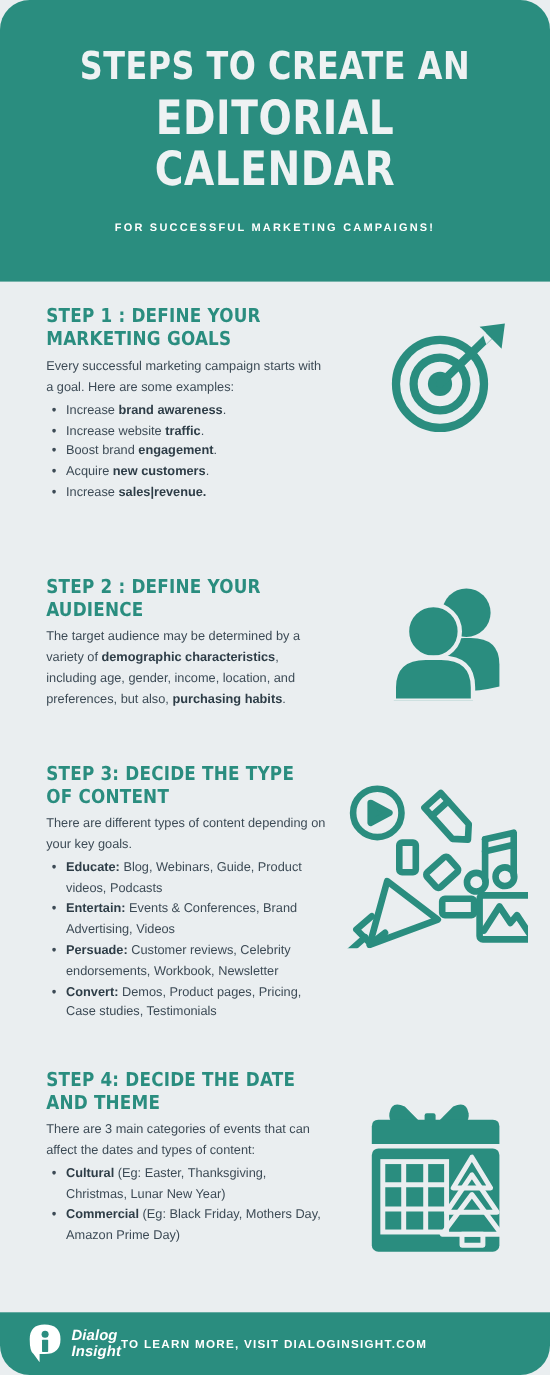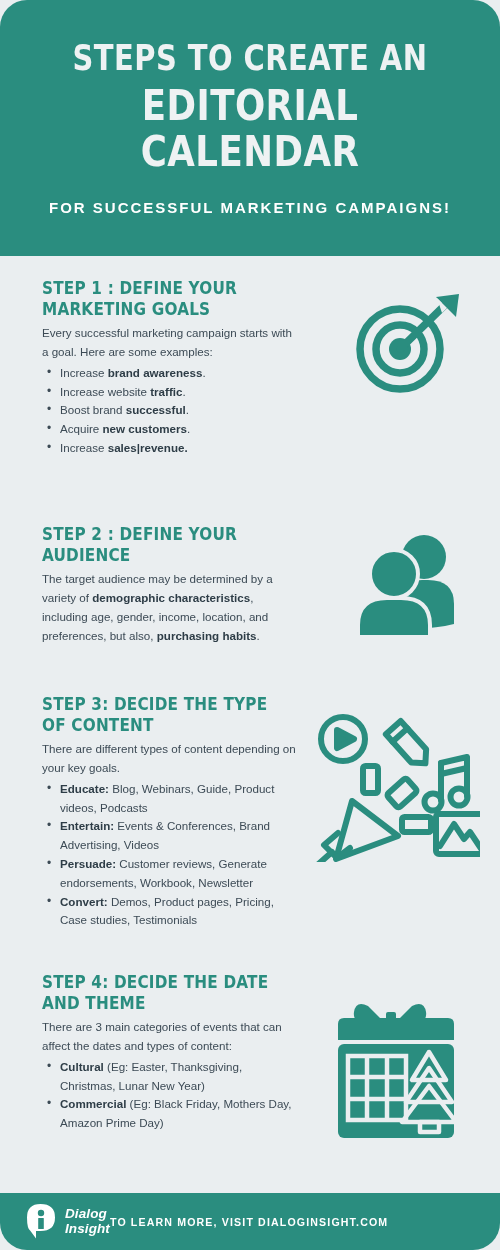--- a/index.html
+++ b/index.html
@@ -51,21 +51,21 @@
     margin-bottom: 6px;
   }
 
   .header-title-2 {
     font-size: 43px;
     margin-bottom: 24px;
   }
 
   .header-sub {
     color: #ffffff;
-    font-size: 15px;
+    font-size: 10px;
     font-weight: bold;
     letter-spacing: 2.0px;
     text-align: center;
   }
 
   
   .content {
     position: relative;
     padding: 22px 28px 0 42px;
   }
@@ -200,21 +200,21 @@
           <path d="M88 9 L111 6 L108 29 L97 18 Z" fill="#2a8d7f"></path>
           <path d="M99 20 L94 25 L89 10 Z" fill="#eaeef0"></path>
         </svg>
       </div>
       <div class="step-text">
         <h2 class="step-title">STEP 1 : DEFINE YOUR MARKETING GOALS</h2>
         <p class="step-body">Every successful marketing campaign starts with a goal. Here are some examples:</p>
         <ul class="step-list">
             <li><span>Increase </span><b>brand awareness</b><span>.</span></li>
             <li><span>Increase website </span><b>traffic</b><span>.</span></li>
-            <li><span>Boost brand </span><b>successful</b><span>.</span></li>
+            <li><span>Boost brand </span><b>engagement</b><span>.</span></li>
             <li><span>Acquire </span><b>new customers</b><span>.</span></li>
             <li><span>Increase </span><b>sales|revenue.</b></li>
           </ul>
       </div>
     </div>
 
     <div class="step" style="min-height:160px;">
       <div class="icon-slot icon-people">
         <svg viewBox="0 0 120 105" xmlns="http://www.w3.org/2000/svg">
           <g fill="#2a8d7f">
@@ -258,21 +258,21 @@
             <line x1="20" y1="140" x2="2" y2="156"></line>
           </g>
         </svg>
       </div>
       <div class="step-text">
         <h2 class="step-title">STEP 3: DECIDE THE TYPE OF CONTENT</h2>
         <p class="step-body">There are different types of content depending on your key goals.</p>
         <ul class="step-list">
             <li><b>Educate:</b><span> Blog, Webinars, Guide, Product videos, Podcasts</span></li>
             <li><b>Entertain:</b><span> Events &amp; Conferences, Brand Advertising, Videos</span></li>
-            <li><b>Persuade:</b><span> Customer reviews, Generate endorsements, Workbook, Newsletter</span></li>
+            <li><b>Persuade:</b><span> Customer reviews, Celebrity endorsements, Workbook, Newsletter</span></li>
             <li><b>Convert:</b><span> Demos, Product pages, Pricing, Case studies, Testimonials</span></li>
           </ul>
       </div>
     </div>
 
     <div class="step" style="min-height:190px;">
       <div class="icon-slot icon-gift">
         <svg viewBox="0 0 144 148" xmlns="http://www.w3.org/2000/svg">
           <g fill="#2a8d7f">
             <path d="M44 12 Q32 6 30 18 Q28 30 48 32 L60 28 Z"></path>

